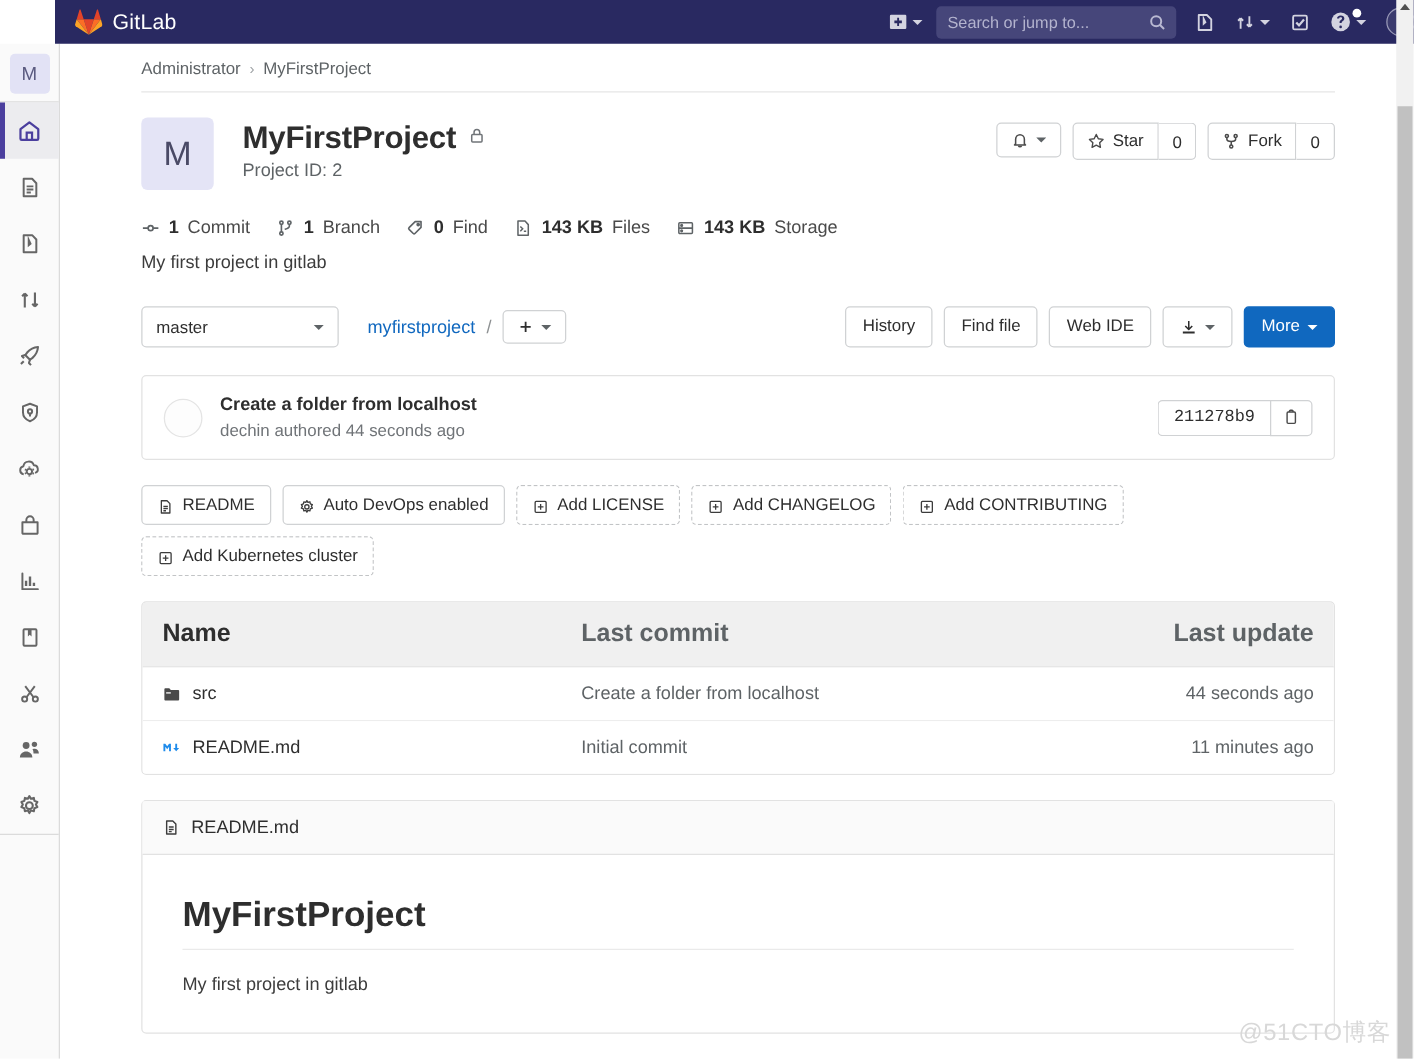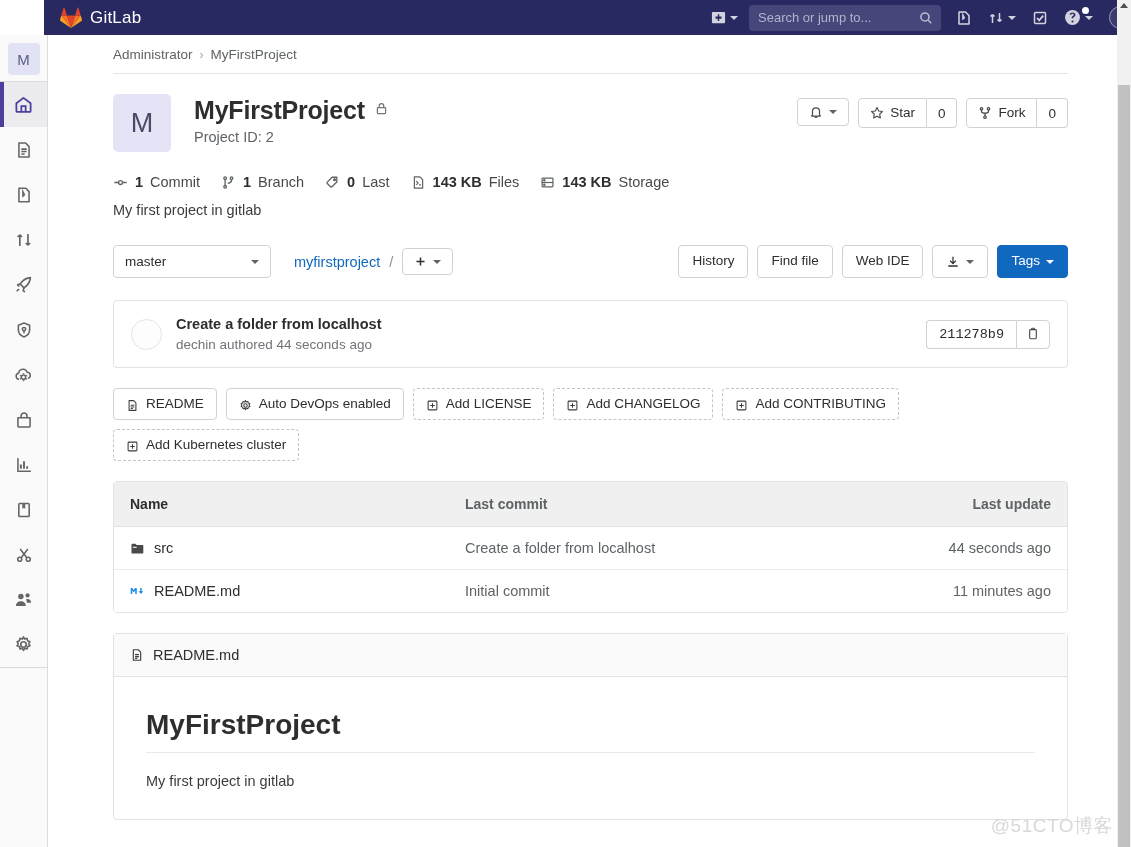--- a/index.html
+++ b/index.html
@@ -160,21 +160,21 @@
     font-size: 13.5px; color: #2e2e2e; padding: 7px 12px;
     display: inline-flex; align-items: flex-end; gap: 7px; cursor: pointer; line-height: 1.2;
   }
   .badge-btn.dashed { border-style: dashed; border-color: #c2c4c6; }
 
   .file-table {
     border: 1px solid #e2e2e2; border-radius: 4px; margin-top: 20px; overflow: hidden;
   }
   .ft-head {
     display: flex; background: #f0f0f0; border-bottom: 1px solid #e2e2e2;
-    font-size: 14px; font-weight: bold; color: #2e2e2e; padding: 14px 16px;
+    font-size: 20px; font-weight: bold; color: #2e2e2e; padding: 14px 16px;
   }
   .ft-row {
     display: flex; align-items: center; font-size: 14.5px; padding: 13px 16px;
     border-bottom: 1px solid #ededed; background: #fff;
   }
   .ft-row:last-child { border-bottom: none; }
   .col-name { width: 335px; display: flex; align-items: center; gap: 9px; color: #2e2e2e; }
   .col-name .lnk { cursor: pointer; }
   .col-commit { flex: 1; color: #5e6366; cursor: pointer; }
   .col-update { width: 150px; text-align: right; color: #5e6366; }
@@ -456,21 +456,21 @@
         </svg>
         <b>1</b>
         <span>Branch</span>
       </div>
       <div class="stat">
         <svg width="15" height="15" viewBox="0 0 16 16" fill="none" stroke="currentColor" stroke-width="1.4">
           <path d="M2.4 7.6l5.2-5.2h5v5l-5.2 5.2a1 1 0 01-1.4 0L2.4 9a1 1 0 010-1.4z" stroke-linejoin="round"></path>
           <circle cx="10.2" cy="5" r=".9" fill="currentColor"></circle>
         </svg>
         <b>0</b>
-        <span>Last</span>
+        <span>Find</span>
       </div>
       <div class="stat">
         <svg width="15" height="15" viewBox="0 0 16 16" fill="none" stroke="currentColor" stroke-width="1.3">
           <path d="M3.6 2h6L12.4 5v9h-8.8z" stroke-linejoin="round"></path>
           <path d="M5.6 6.6l2 2-2 2M8.6 10.6h2"></path>
         </svg>
         <b>143 KB</b>
         <span>Files</span>
       </div>
       <div class="stat">
@@ -507,21 +507,21 @@
         <button class="btn">Find file</button>
         <button class="btn">Web IDE</button>
         <button class="btn">
           <svg width="14" height="14" viewBox="0 0 16 16" fill="none" stroke="#2e2e2e" stroke-width="1.4">
             <path d="M8 2v7.4M4.8 6.6L8 9.8l3.2-3.2" stroke-linejoin="round"></path>
               <path d="M2.6 12.6h10.8" stroke-width="1.7"></path>
           </svg>
           <span class="caret-dark"></span>
         </button>
         <button class="btn btn-primary">
-          <span>Tags</span>
+          <span>More</span>
           <span class="caret-dark"></span>
         </button>
       </div>
     </div>
 
     <div class="commit-card">
       <div class="commit-avatar"></div>
       <div class="commit-info">
         <div class="commit-title">Create a folder from localhost</div>
         <div class="commit-sub">dechin authored 44 seconds ago</div>

